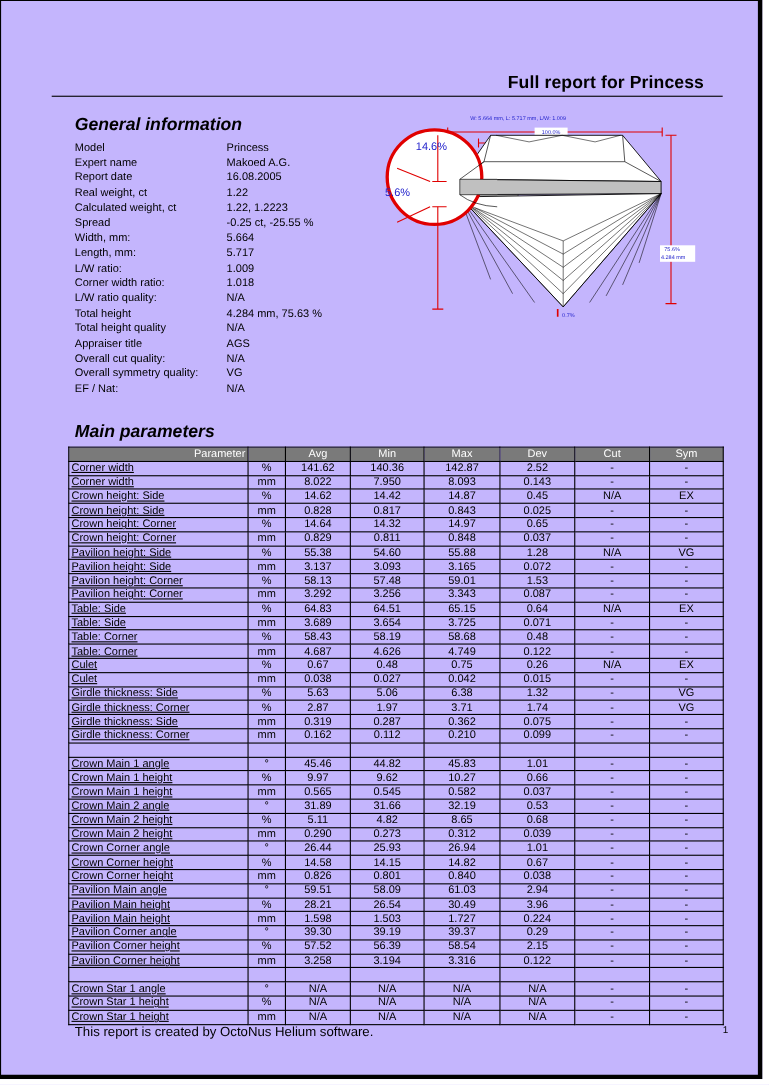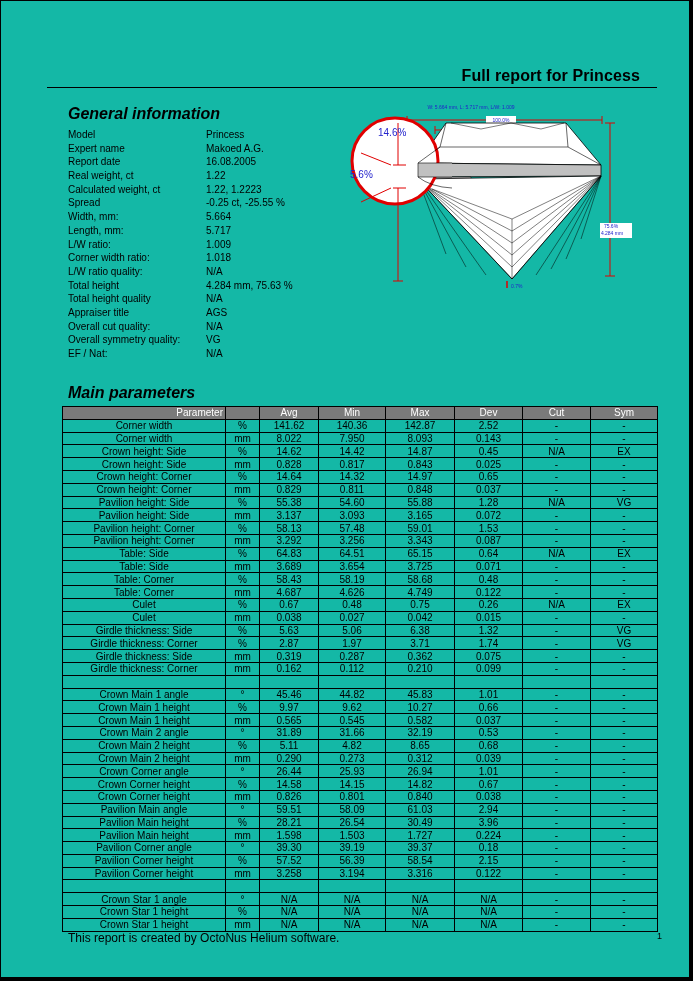--- a/index.html
+++ b/index.html
@@ -1,33 +1,33 @@
 <!DOCTYPE html>
 <html><head>
 <meta charset="utf-8">
 <style>
   html, body { margin: 0; padding: 0; background: #ffffff; }
   body { width: 699px; height: 986px; position: relative; overflow: hidden; font-family: "Liberation Sans", sans-serif; color: #000; }
-  .page { position: absolute; left: 0; top: 0; width: 693px; height: 981px; border-left: 1px solid #000; border-top: 1px solid #000; border-right: 4px solid #000; border-bottom: 4px solid #000; box-sizing: border-box; background: #14b8a6; }
+  .page { position: absolute; left: 0; top: 0; width: 693px; height: 981px; border-left: 1px solid #000; border-top: 1px solid #000; border-right: 4px solid #000; border-bottom: 4px solid #000; box-sizing: border-box; background: #c4b5fd; }
   .report-title { position: absolute; right: 49px; top: 66px; font-size: 16px; font-weight: bold; letter-spacing: 0.1px; }
   .title-rule { position: absolute; left: 46px; top: 86px; width: 610px; height: 1px; background: #000; }
   .section-title { position: absolute; font-size: 16px; font-weight: bold; font-style: italic; }
   .gen-title { left: 67px; top: 104px; }
   .main-title { left: 67px; top: 383px; }
   .info { position: absolute; left: 67px; top: 127px; font-size: 10px; line-height: 13.7px; }
   .info-row { display: flex; height: 13.7px; }
   .info-label { width: 138px; white-space: nowrap; }
   .info-value { white-space: nowrap; }
   .diagram { position: absolute; left: 335px; top: 98px; width: 300px; height: 200px; }
   .params { position: absolute; left: 61px; top: 405px; border-collapse: collapse; font-size: 10px; table-layout: fixed; }
   .params td, .params th { border: 1px solid #000; padding: 0 2px; height: 11.8px; line-height: 11px; white-space: nowrap; overflow: hidden; }
   .params th { background: #7a7a7a; color: #fff; font-weight: normal; border-color: #000; }
   .params th.c-param { text-align: right; }
   .params td { text-align: center; }
-  .params td.c-param { text-align: center; }
+  .params td.c-param { text-align: left; text-decoration: underline; }
   .footer-text { position: absolute; left: 67px; top: 930px; font-size: 12px; }
   .page-num { position: absolute; left: 656px; top: 930px; font-size: 9px; }
 </style>
 </head>
 <body>
 
 <div class="page">
   <div class="report-title">Full report for Princess</div>
   <div class="title-rule"></div>
 
@@ -540,21 +540,21 @@
           <td>0.224</td>
           <td>-</td>
           <td>-</td>
         </tr>
         <tr>
           <td class="c-param">Pavilion Corner angle</td>
           <td>°</td>
           <td>39.30</td>
           <td>39.19</td>
           <td>39.37</td>
-          <td>0.18</td>
+          <td>0.29</td>
           <td>-</td>
           <td>-</td>
         </tr>
         <tr>
           <td class="c-param">Pavilion Corner height</td>
           <td>%</td>
           <td>57.52</td>
           <td>56.39</td>
           <td>58.54</td>
           <td>2.15</td>

